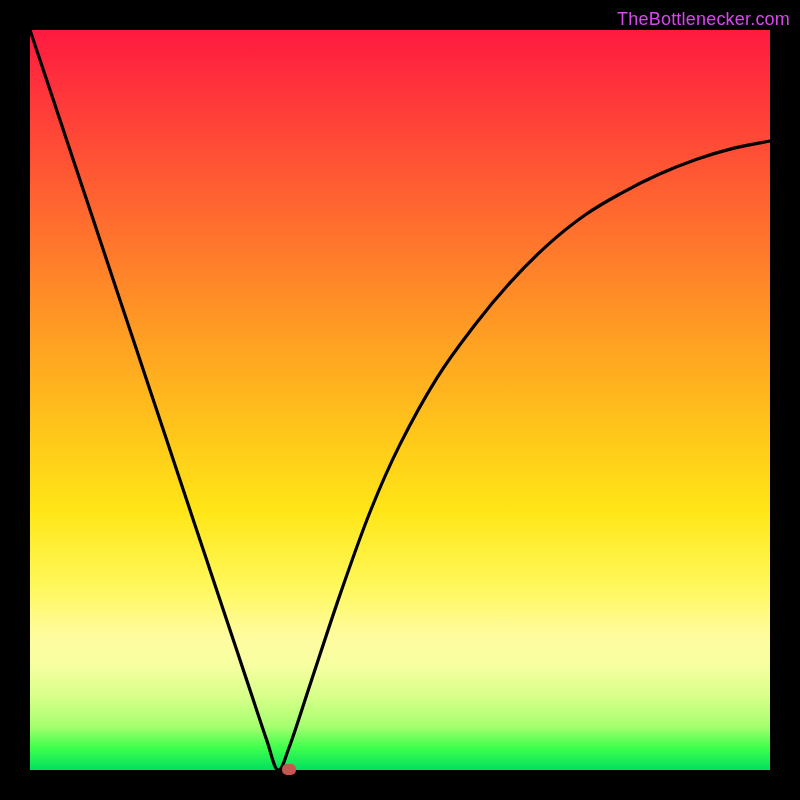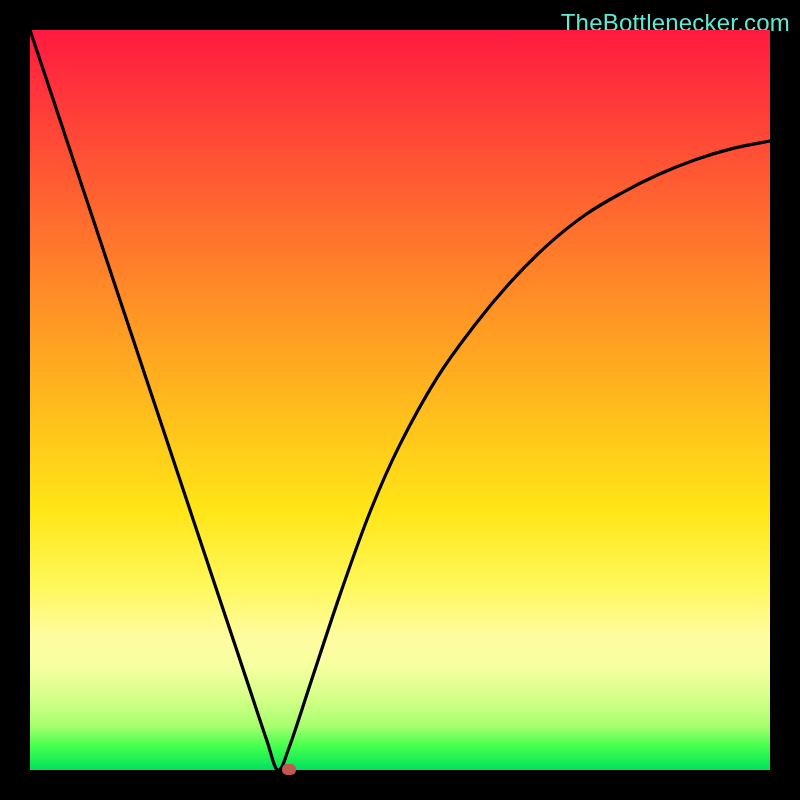--- a/index.html
+++ b/index.html
@@ -38,22 +38,22 @@
       #d8ff8a 90%,
       #a8ff70 94%,
       #3fff4c 97%,
       #00e060 100%
     );
   }
   .watermark {
     position: absolute;
     top: 9px;
     right: 10px;
-    color: #5eead4;
-    font-size: 24px;
+    color: #d946ef;
+    font-size: 18px;
     font-weight: 500;
     letter-spacing: 0.2px;
     user-select: none;
   }
   svg.curve {
     position: absolute;
     left: 0;
     top: 0;
     width: 740px;
     height: 740px;

